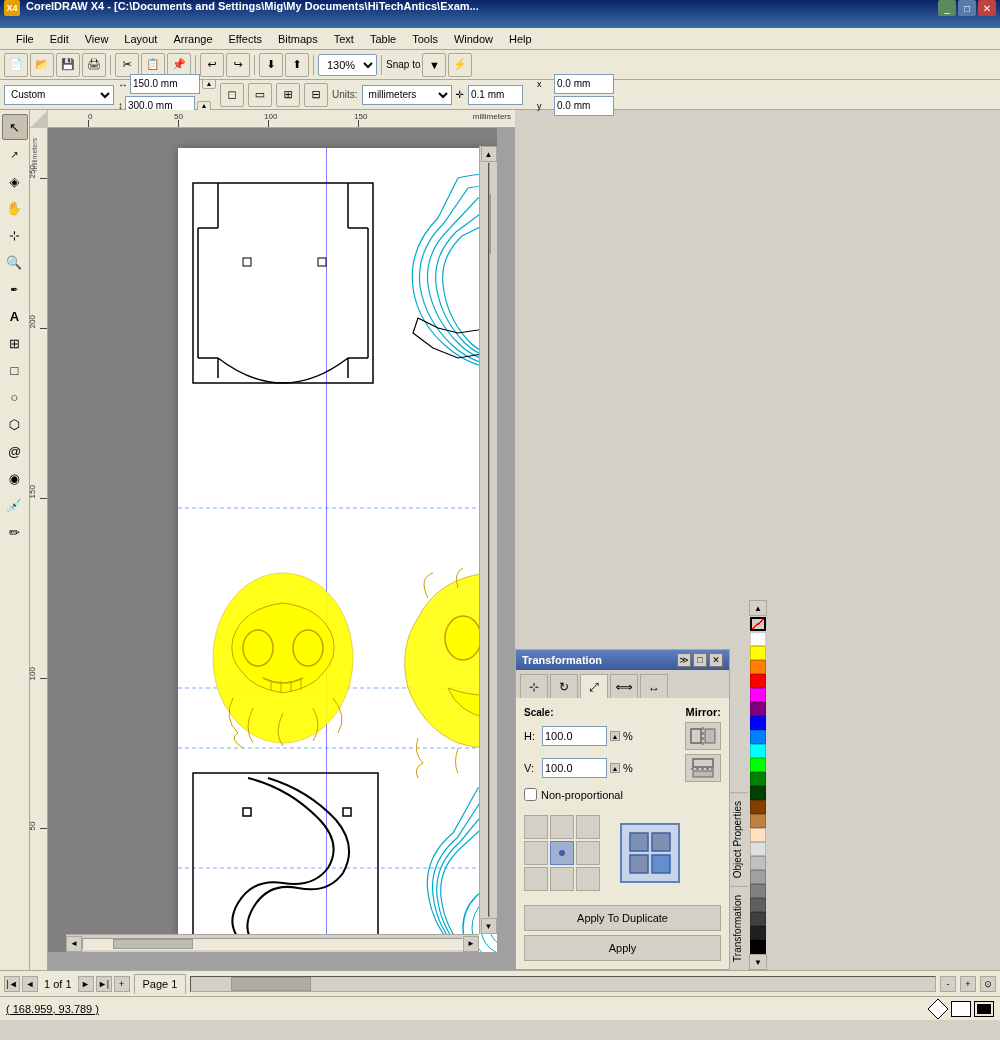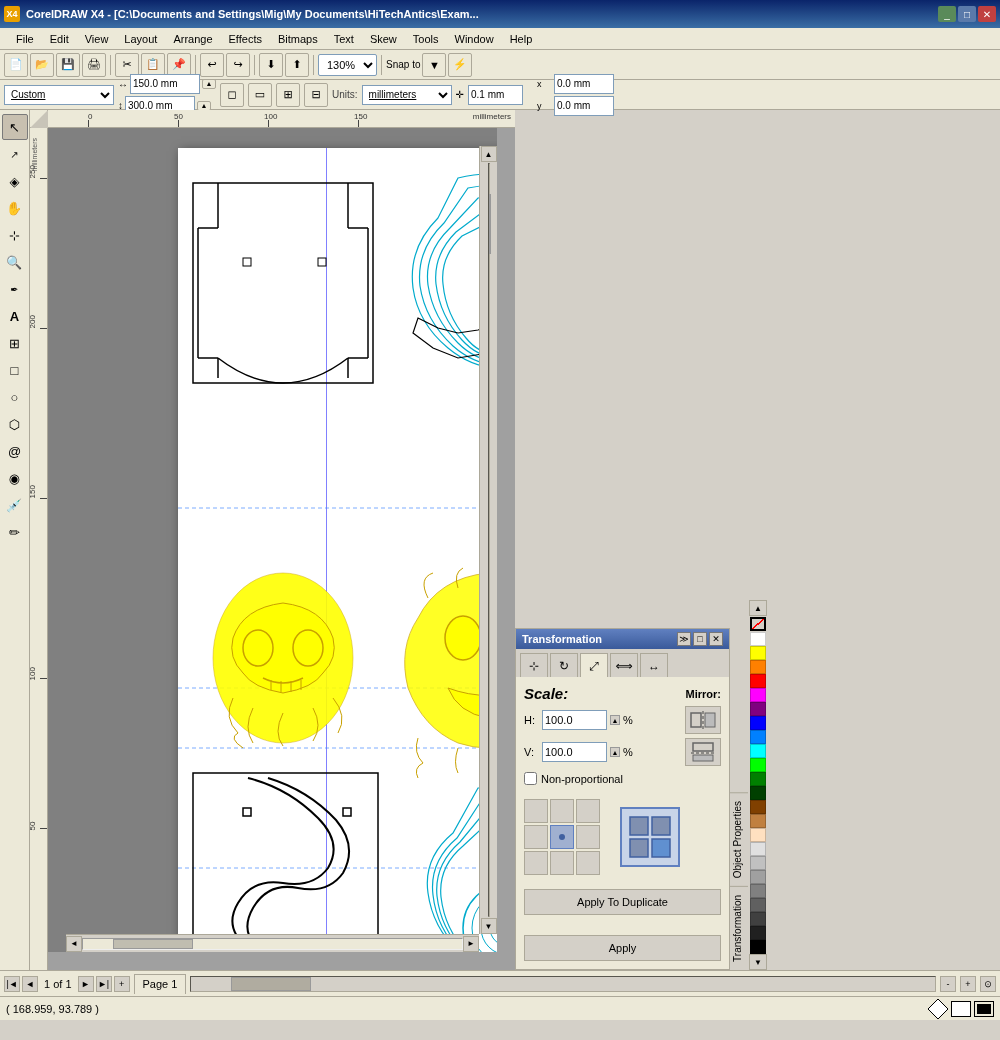--- a/index.html
+++ b/index.html
@@ -3,21 +3,21 @@
   <meta charset="utf-8">
   <style>
     * { margin: 0; padding: 0; box-sizing: border-box; }
     body { width: 1000px; height: 1040px; overflow: hidden; font-family: 'Segoe UI', Tahoma, Geneva, Verdana, sans-serif; font-size: 11px; background: #d4d0c8; }
 
     
     #title-bar {
       height: 28px;
       background: linear-gradient(to bottom, #0a246a, #3a6ea5);
       display: flex;
-      align-items: center;
+      align-items: flex-start;
       padding: 0 4px;
       color: white;
     }
     #title-bar .title-icon {
       width: 16px; height: 16px;
       background: #e8a000;
       border-radius: 2px;
       margin-right: 6px;
       display: flex; align-items: center; justify-content: center;
       font-weight: bold; font-size: 9px; color: white;
@@ -103,21 +103,20 @@
       font-size: 10px;
       padding: 0 2px;
     }
     .prop-label { font-size: 10px; color: #444; }
     .prop-combo {
       height: 20px;
       border: 1px solid #7f9db9;
       background: white;
       font-size: 10px;
       padding: 0 2px;
-      text-decoration: underline;
     }
 
     
     #main-area {
       display: flex;
       height: calc(1040px - 28px - 22px - 30px - 30px - 26px - 24px);
     }
 
     
     #left-tools {
@@ -221,21 +220,21 @@
     .transform-content {
       padding: 8px;
       background: #ece9d8;
     }
     .scale-row {
       display: flex;
       align-items: center;
       justify-content: space-between;
       margin-bottom: 4px;
     }
-    .scale-label { font-size: 15px; font-weight: bold; font-style: italic; }
+    .scale-label { font-size: 10px; font-weight: bold; }
     .mirror-label { font-size: 11px; font-weight: bold; }
     .scale-axis { font-size: 11px; width: 15px; }
     .scale-input {
       width: 65px; height: 20px;
       border: 1px solid #7f9db9;
       background: white;
       font-size: 11px;
       padding: 0 2px;
     }
     .percent-label { font-size: 11px; }
@@ -264,21 +263,21 @@
       border: 1px solid #aca899;
       display: flex; align-items: center; justify-content: center;
       cursor: pointer;
     }
     .apply-dup-btn {
       width: 100%; height: 26px;
       background: #d4d0c8;
       border: 1px solid #aca899;
       cursor: pointer;
       font-size: 11px;
-      margin-bottom: 20px;
+      margin-bottom: 4px;
     }
     .apply-btn {
       width: 100%; height: 26px;
       background: #d4d0c8;
       border: 1px solid #aca899;
       cursor: pointer;
       font-size: 11px;
     }
     .color-swatch {
       width: 16px; height: 14px;
@@ -352,20 +351,21 @@
       border-top: 1px solid #aca899;
       display: flex;
       align-items: center;
       padding: 0 6px;
       gap: 8px;
       font-size: 11px;
     }
     .status-coords {
       color: #000;
       min-width: 90px;
+      text-decoration: underline;
     }
     .status-msg {
       flex: 1;
       color: #000;
     }
     .status-fill {
       width: 20px; height: 16px;
       background: white;
       border: 1px solid #000;
     }
@@ -489,21 +489,21 @@
 
 <div id="menu-bar">
   <div class="menu-item">File</div>
   <div class="menu-item">Edit</div>
   <div class="menu-item">View</div>
   <div class="menu-item">Layout</div>
   <div class="menu-item">Arrange</div>
   <div class="menu-item">Effects</div>
   <div class="menu-item">Bitmaps</div>
   <div class="menu-item">Text</div>
-  <div class="menu-item">Skew</div>
+  <div class="menu-item">Table</div>
   <div class="menu-item">Tools</div>
   <div class="menu-item">Window</div>
   <div class="menu-item">Help</div>
 </div>
 
 <div id="toolbar1">
   <button class="tb-btn">📄</button>
   <button class="tb-btn">📂</button>
   <button class="tb-btn">💾</button>
   <button class="tb-btn">🖨</button>

